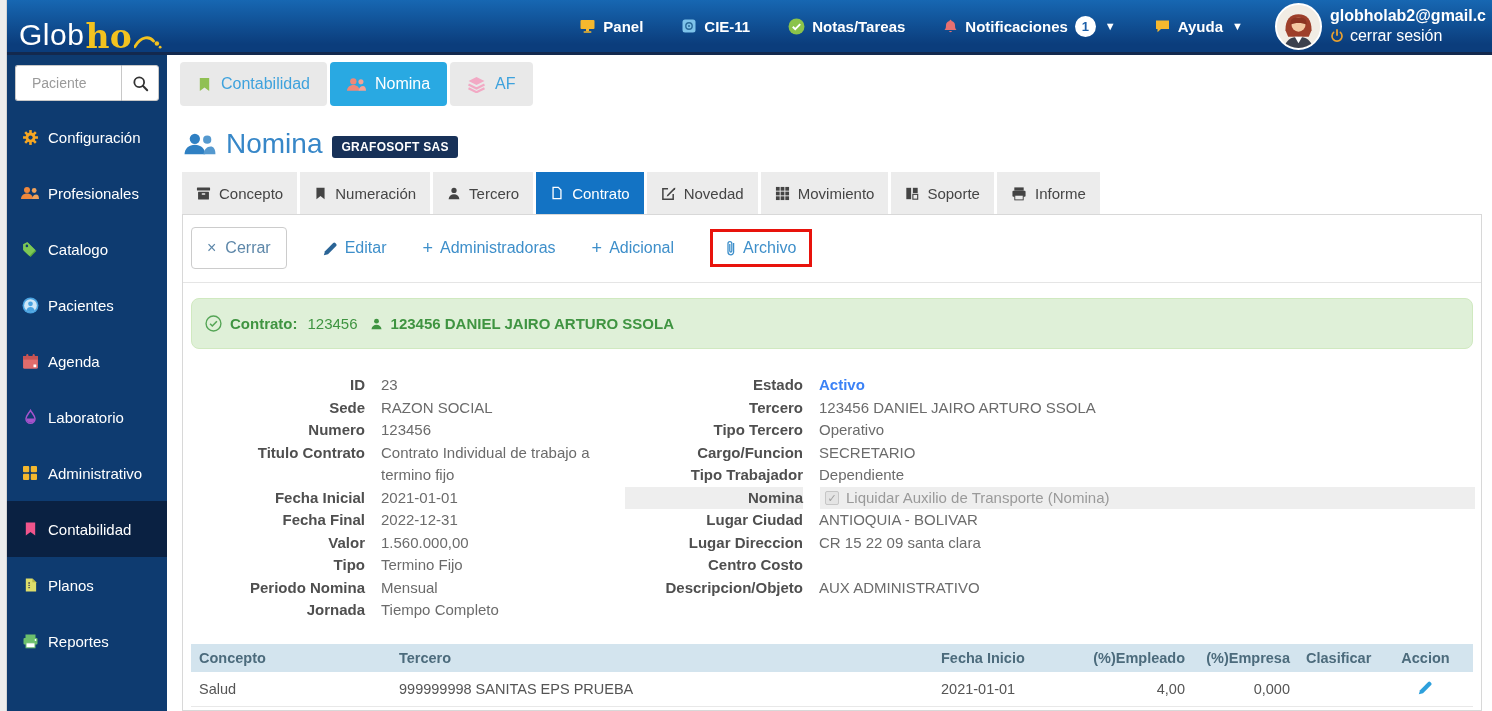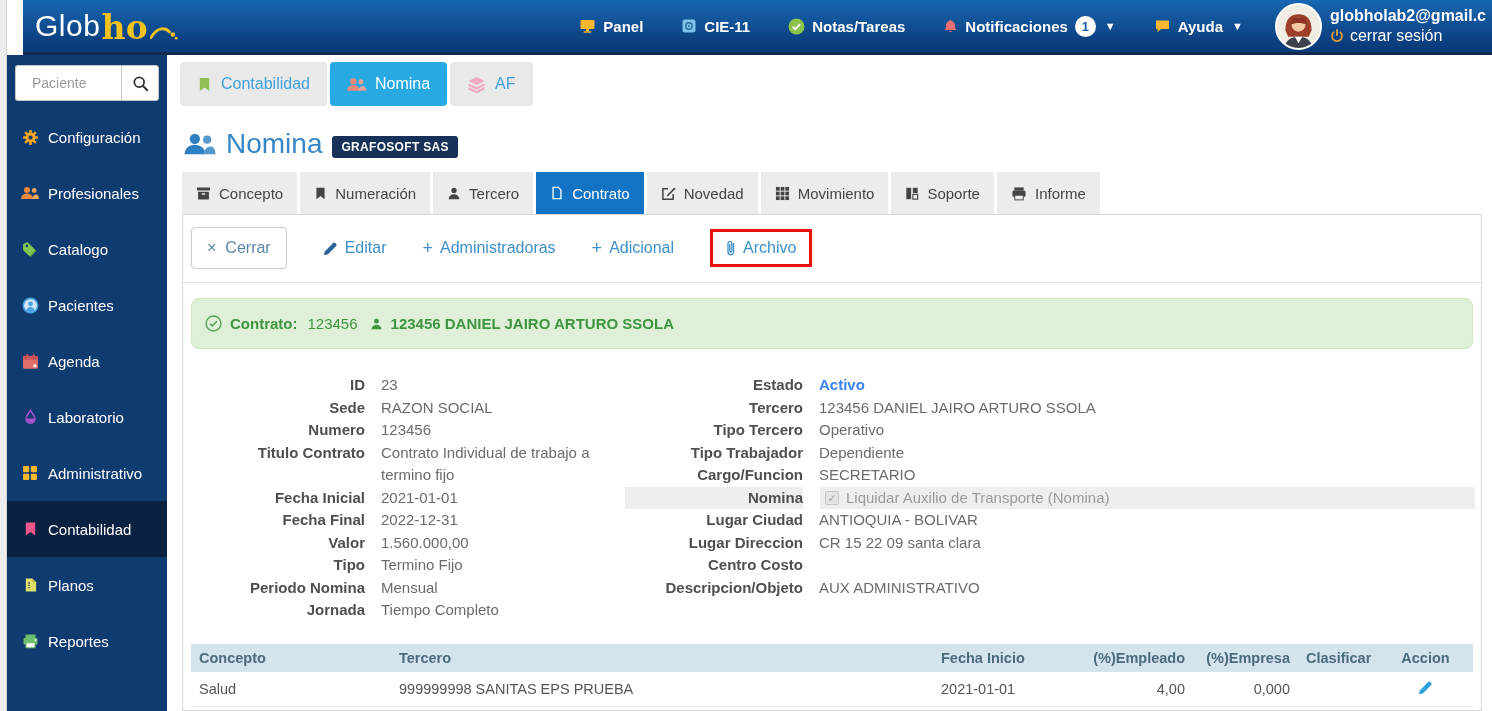--- a/index.html
+++ b/index.html
@@ -4,21 +4,21 @@
 <style>
   * { box-sizing: border-box; margin: 0; padding: 0; }
   html,body { width:1492px; height:711px; overflow:hidden; }
   body { font-family:"Liberation Sans","DejaVu Sans",sans-serif; background:#fff; position:relative; }
   svg { display:block; }
 
   
   .left-strip { position:absolute; left:0; top:0; width:7px; height:711px; background:#ededed; border-right:1px solid #d5d5d5; z-index:60; }
 
   
-  .navbar { position:absolute; left:23px; right:0; top:0; height:55px; background:linear-gradient(180deg,#1767b2 0%,#0b3d7c 85%); border-bottom:3px solid #13294e; display:flex; align-items:center; z-index:40; }
+  .navbar { position:absolute; left:7px; right:0; top:0; height:55px; background:linear-gradient(180deg,#1767b2 0%,#0b3d7c 85%); border-bottom:3px solid #13294e; display:flex; z-index:40; }
   .logo { margin-left:12px; font-size:30px; color:#fff; display:flex; align-items:flex-end; letter-spacing:.5px; }
   .logo .ho { color:#f2c21f; font-family:"DejaVu Serif",serif; font-weight:bold; font-size:33px; margin-left:1px; line-height:30px; }
   .logo .swoosh { margin:0 0 2px 2px; }
   .nav-right { margin-left:auto; display:flex; align-items:center; gap:38px; padding-right:6px; }
   .nav-item { display:flex; align-items:center; gap:7px; color:#fff; font-size:15px; font-weight:bold; cursor:pointer; white-space:nowrap; }
   .nbadge { background:#fff; color:#1c5fa8; width:21px; height:21px; border-radius:50%; display:flex; align-items:center; justify-content:center; font-size:13px; font-weight:bold; }
   .caret { font-size:11px; margin-left:2px; }
   .user-block { display:flex; align-items:center; gap:8px; margin-left:-6px; }
   .avatar { width:47px; height:47px; border-radius:50%; overflow:hidden; border:2px solid #fff; background:#f1ece4; flex-shrink:0; }
   .user-text { color:#fff; font-size:16px; line-height:20px; }
@@ -535,26 +535,26 @@
           </div>
         <div class="drow">
             <span class="dlabel">Tercero</span>
             <span class="dvalue">123456 DANIEL JAIRO ARTURO SSOLA</span>
           </div>
         <div class="drow">
             <span class="dlabel">Tipo Tercero</span>
             <span class="dvalue">Operativo</span>
           </div>
         <div class="drow">
+            <span class="dlabel">Cargo/Funcion</span>
+            <span class="dvalue">SECRETARIO</span>
+          </div>
+        <div class="drow">
             <span class="dlabel">Tipo Trabajador</span>
             <span class="dvalue">Dependiente</span>
-          </div>
-        <div class="drow">
-            <span class="dlabel">Cargo/Funcion</span>
-            <span class="dvalue">SECRETARIO</span>
           </div>
         <div class="drow hl">
             <span class="dlabel">Nomina</span>
           <span class="band">
             <span class="cbx">
                 <span>✓</span>
               </span>
             <span>Liquidar Auxilio de Transporte (Nomina)</span>
           </span>
         </div>

